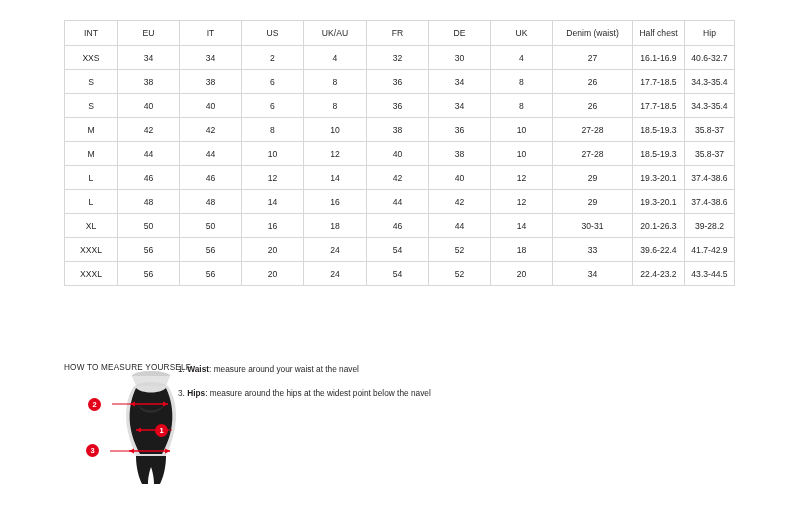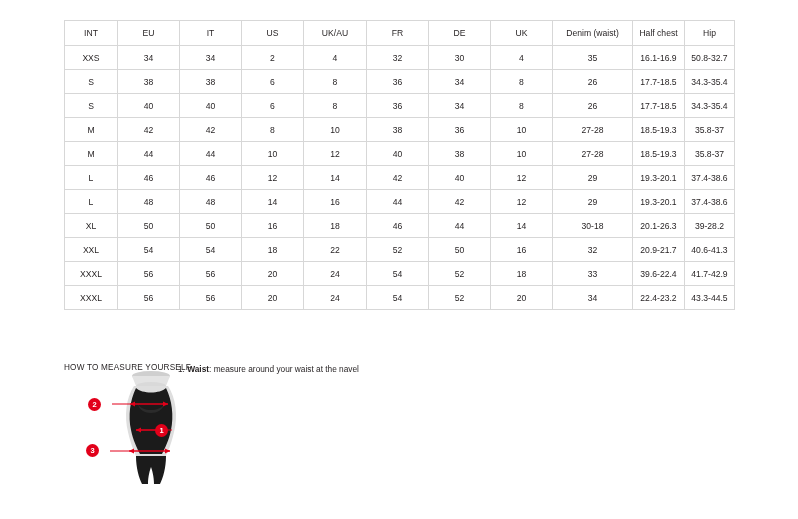--- a/index.html
+++ b/index.html
@@ -150,23 +150,23 @@
       <tbody>
         <tr>
           <td>XXS</td>
           <td>34</td>
           <td>34</td>
           <td>2</td>
           <td>4</td>
           <td>32</td>
           <td>30</td>
           <td>4</td>
-          <td class="left-pad">35</td>
+          <td class="left-pad">27</td>
           <td class="left-pad">16.1-16.9</td>
-          <td class="left-pad">50.8-32.7</td>
+          <td class="left-pad">40.6-32.7</td>
         </tr>
         <tr>
           <td>S</td>
           <td>38</td>
           <td>38</td>
           <td>6</td>
           <td>8</td>
           <td>36</td>
           <td>34</td>
           <td>8</td>
@@ -241,36 +241,23 @@
         </tr>
         <tr>
           <td>XL</td>
           <td>50</td>
           <td>50</td>
           <td>16</td>
           <td>18</td>
           <td>46</td>
           <td>44</td>
           <td>14</td>
-          <td class="left-pad">30-18</td>
+          <td class="left-pad">30-31</td>
           <td class="left-pad">20.1-26.3</td>
           <td class="left-pad">39-28.2</td>
-        </tr>
-        <tr>
-          <td>XXL</td>
-          <td>54</td>
-          <td>54</td>
-          <td>18</td>
-          <td>22</td>
-          <td>52</td>
-          <td>50</td>
-          <td>16</td>
-          <td class="left-pad">32</td>
-          <td class="left-pad">20.9-21.7</td>
-          <td class="left-pad">40.6-41.3</td>
         </tr>
         <tr>
           <td>XXXL</td>
           <td>56</td>
           <td>56</td>
           <td>20</td>
           <td>24</td>
           <td>54</td>
           <td>52</td>
           <td>18</td>
@@ -340,15 +327,19 @@
 
   <div class="bullet b1">1</div>
   <div class="bullet b2">2</div>
   <div class="bullet b3">3</div>
 
   <div class="notes">
     <div class="note">
       <span>1.</span>
       <b>Waist</b><span>: measure around your waist at the navel</span>
     </div>
+    <div class="note">
+      <span>3.</span>
+      <b>Hips</b><span>: measure around the hips at the widest point below the navel</span>
+    </div>
   </div>
 
 </div>
 
 </body></html>

